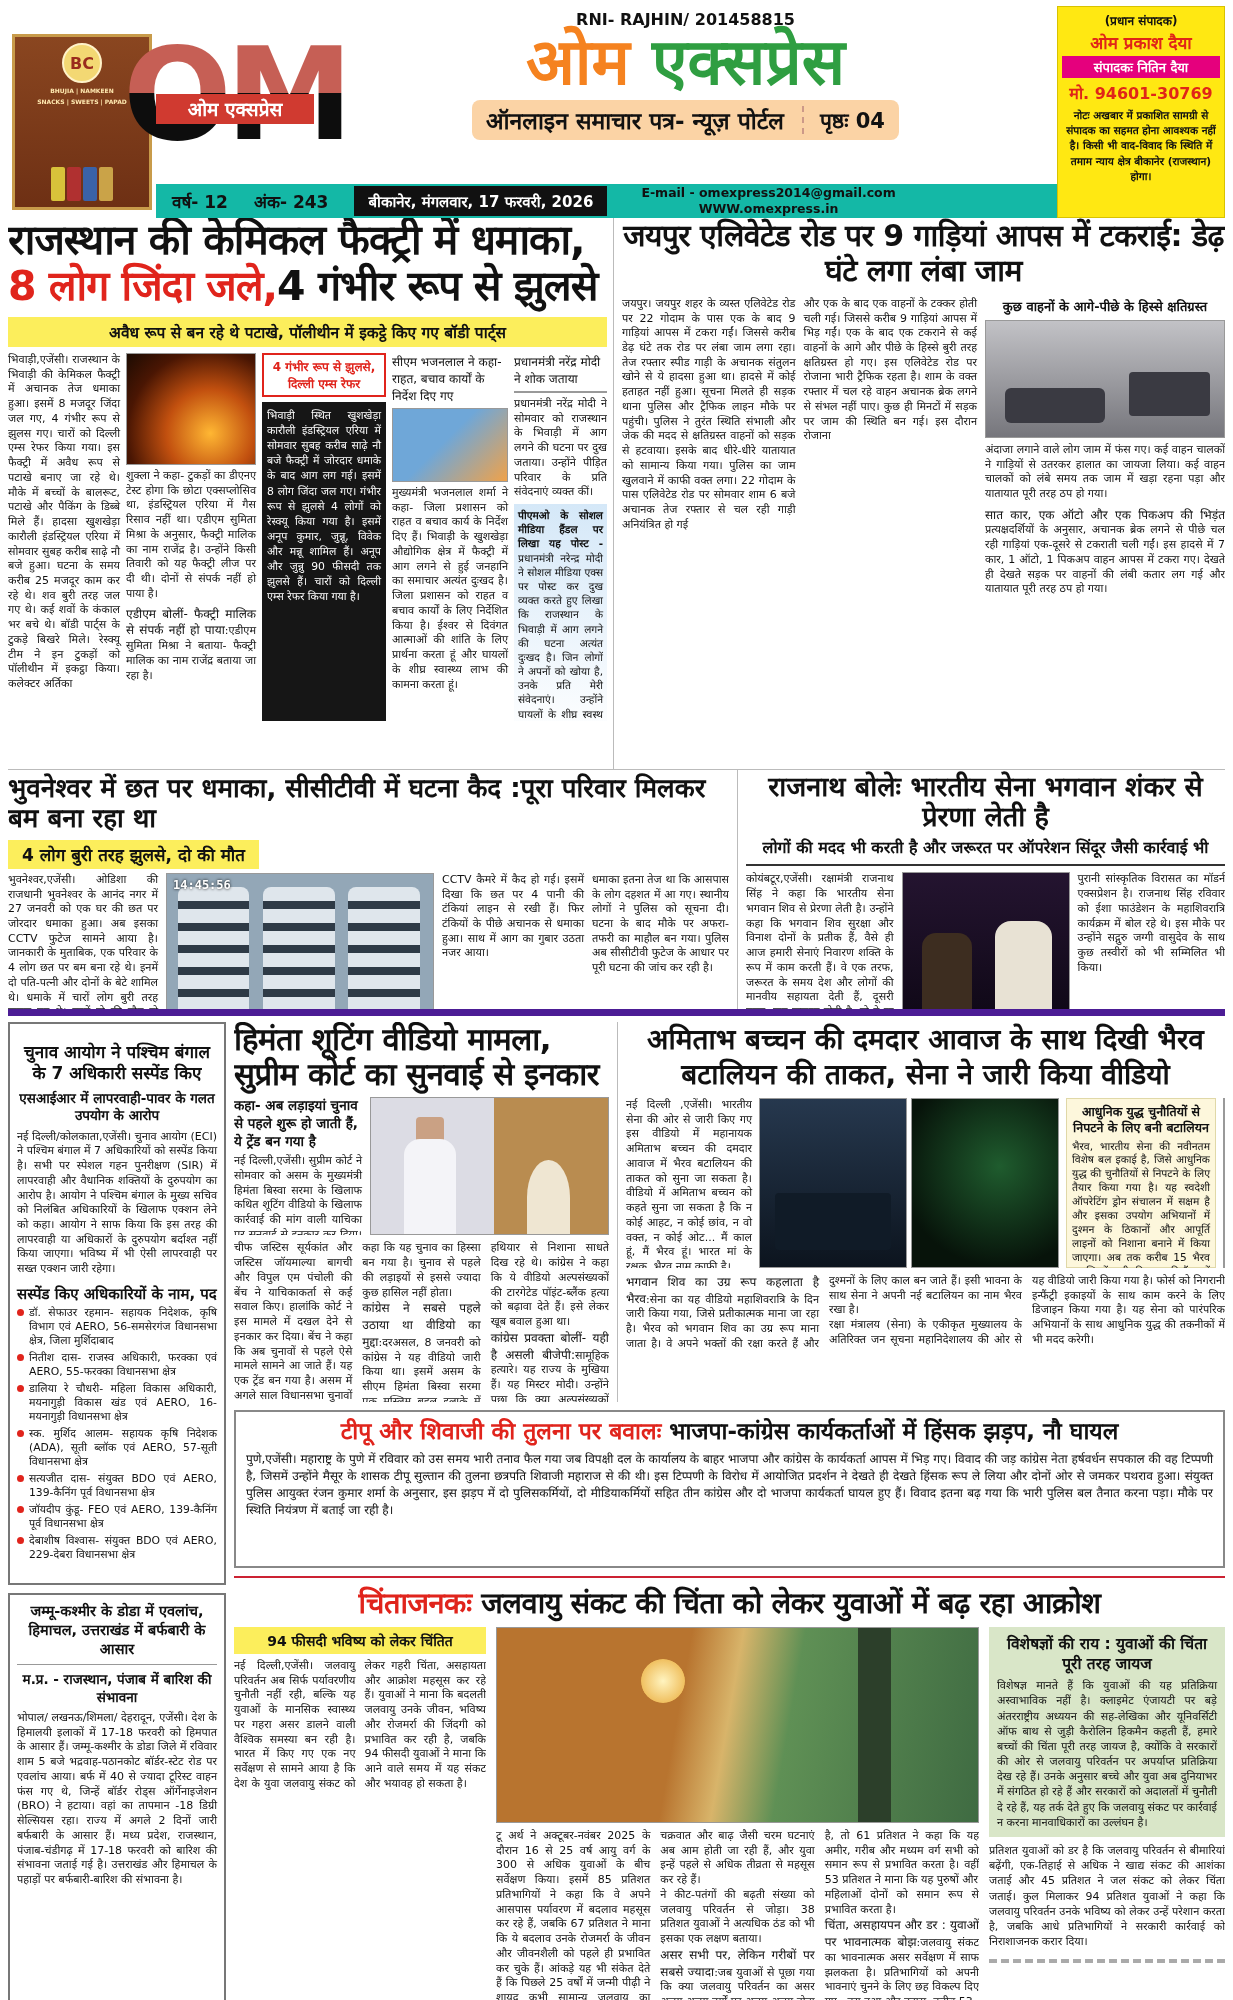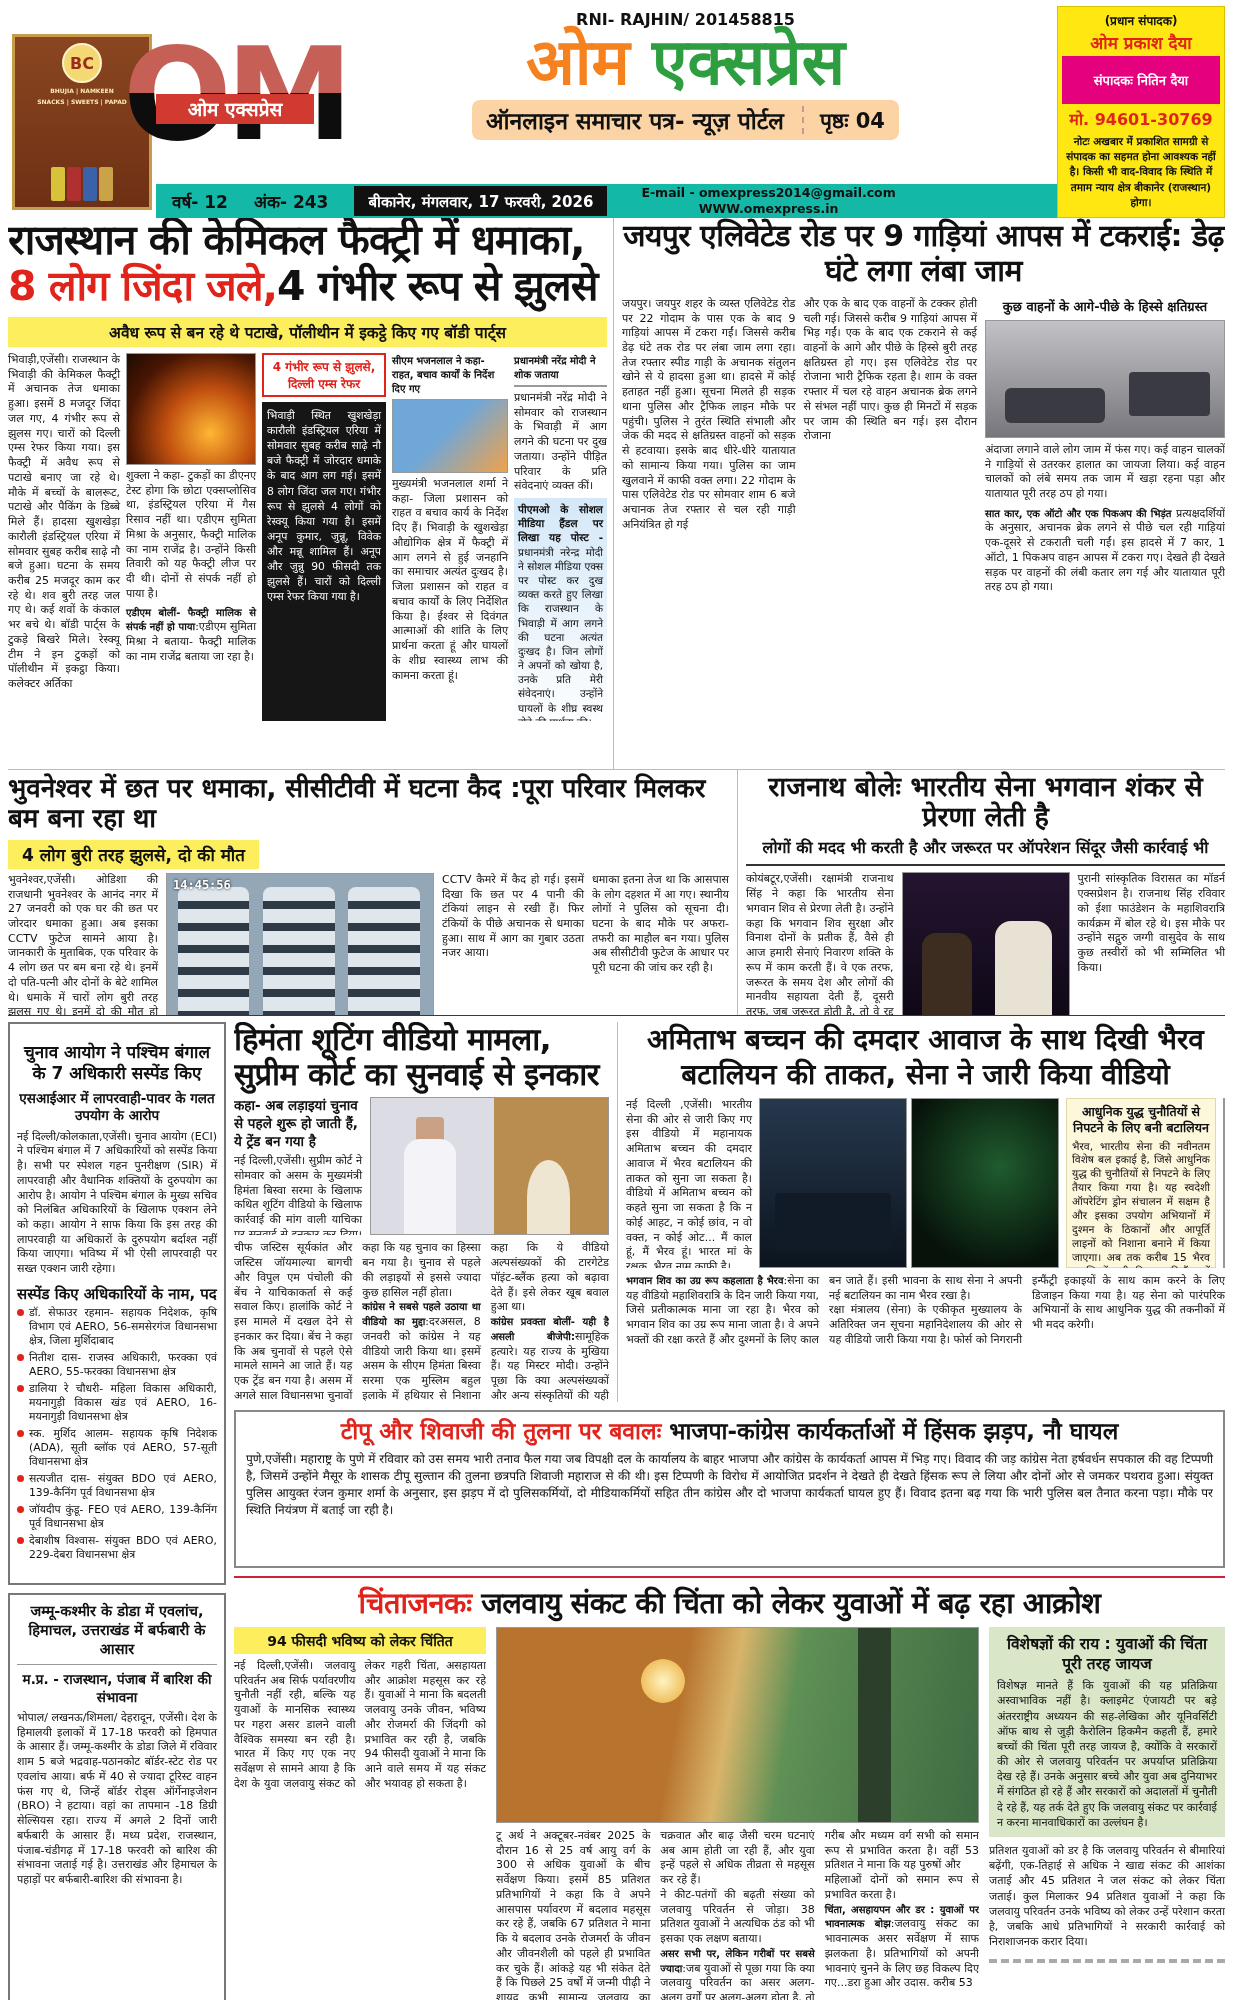--- a/index.html
+++ b/index.html
@@ -26,31 +26,31 @@
   .rni { font-weight:bold; font-size:16px; }
   .paper-title { font-weight:900; font-size:64px; line-height:1.05; white-space:nowrap; }
   .paper-title .t1 { color:#f5821f; }
   .paper-title .t2 { color:#2f9e41; }
   .tagline-row { display:flex; align-items:center; background:#fbd3a5; border-radius:8px; padding:4px 14px; margin-top:4px; gap:18px; }
   .tagline { font-weight:bold; font-size:23px; }
   .pageno { font-weight:bold; font-size:21px; border-left:2px dashed #c98; padding-left:16px; }
   .editor-box { width:168px; background:#ffe812; border:1px solid #d8c200; padding:5px 6px; text-align:center; }
   .ed1 { font-weight:bold; font-size:12px; }
   .ed2 { color:#e02518; font-weight:900; font-size:17px; margin:2px 0; }
-  .ed3 { background:#e5007d; color:#fff; font-weight:bold; font-size:13px; padding:15px 0; margin:2px -2px; }
+  .ed3 { background:#e5007d; color:#fff; font-weight:bold; font-size:13px; padding:2px 0; margin:2px -2px; }
   .ed4 { color:#e02518; font-weight:900; font-size:16px; margin:4px 0; }
   .ed-note { font-weight:bold; font-size:10.5px; line-height:1.45; }
   .dateline { height:34px; background:#14b8a6; display:flex; align-items:center; gap:26px; padding:0 6px 0 16px; }
   .dl-year,.dl-issue { font-weight:bold; font-size:17px; }
   .dl-date { background:#111; color:#fff; font-weight:bold; font-size:15px; padding:5px 14px; }
   .dl-contact { font-weight:bold; font-size:12.5px; text-align:center; line-height:1.25; margin-left:8px; }
 
   
   .col { font-size:11px; line-height:1.34; text-align:justify; }
-  .bhead { font-weight:bold; font-size:10px; }
+  .bhead { font-weight:normal; font-size:12px; }
   .photo { position:relative; overflow:hidden; border:1px solid #999; }
 
   
   .row1 { display:flex; height:552px; border-bottom:1px solid #bbb; }
   .chem { width:606px; border-right:1px solid #bbb; padding-right:6px; overflow:hidden; }
   .chem-h1 { font-size:41px; font-weight:900; line-height:1.12; letter-spacing:-1px; }
   .chem-h2 { font-size:41px; font-weight:900; line-height:1.1; letter-spacing:-1px; }
   .chem-h2 .red { color:#e0241c; }
   .chem-strap { background:#fcee5c; font-weight:bold; font-size:15.5px; text-align:center; padding:4px 2px; margin:8px 0 6px 0; }
   .chem-cols { display:flex; gap:6px; height:368px; overflow:hidden; }
@@ -73,21 +73,21 @@
   .jp-cols { flex:1; display:flex; gap:8px; }
   .jp-cols .col { flex:1; }
   .jp-right { width:240px; display:flex; flex-direction:column; gap:5px; }
   .jp-cap { font-weight:bold; font-size:13px; text-align:center; }
   .crash-photo { height:118px; background:linear-gradient(#c2c2c6,#76767c); }
   .crash-photo i { position:absolute; display:block; background:#3a3a42; }
   .crash-photo i.a { left:8%; bottom:12%; width:42%; height:30%; border-radius:6px; }
   .crash-photo i.b { right:6%; bottom:18%; width:34%; height:38%; border-radius:4px; }
 
   
-  .row2 { display:flex; height:246px; border-bottom:1px solid #4c1d95; }
+  .row2 { display:flex; height:246px; border-bottom:7px solid #4c1d95; }
   .bhub { width:730px; border-right:1px solid #bbb; padding:4px 8px 0 0; overflow:hidden; }
   .bhub-h { font-size:26px; font-weight:900; line-height:1.15; }
   .bhub-strap { display:inline-block; background:#fcee5c; font-weight:900; font-size:17px; padding:3px 14px; margin:6px 0 4px 0; }
   .bhub-row { display:flex; gap:8px; height:168px; overflow:hidden; }
   .bhub-c1 { width:150px; }
   .tank-photo { width:268px; background:#93a7b7; }
   .tank-photo .tank { position:absolute; top:8%; bottom:0; width:27%; background:repeating-linear-gradient(#dfe6ec 0 14px, #2e3a46 14px 22px); border-radius:8px 8px 0 0; }
   .cctv-time { position:absolute; top:4px; left:6px; color:#fff; font-family:"DejaVu Sans Mono",monospace; font-size:12px; font-weight:bold; text-shadow:0 0 3px #000; z-index:2; }
   .bhub-c2 { width:142px; }
   .bhub-c3 { flex:1; }

